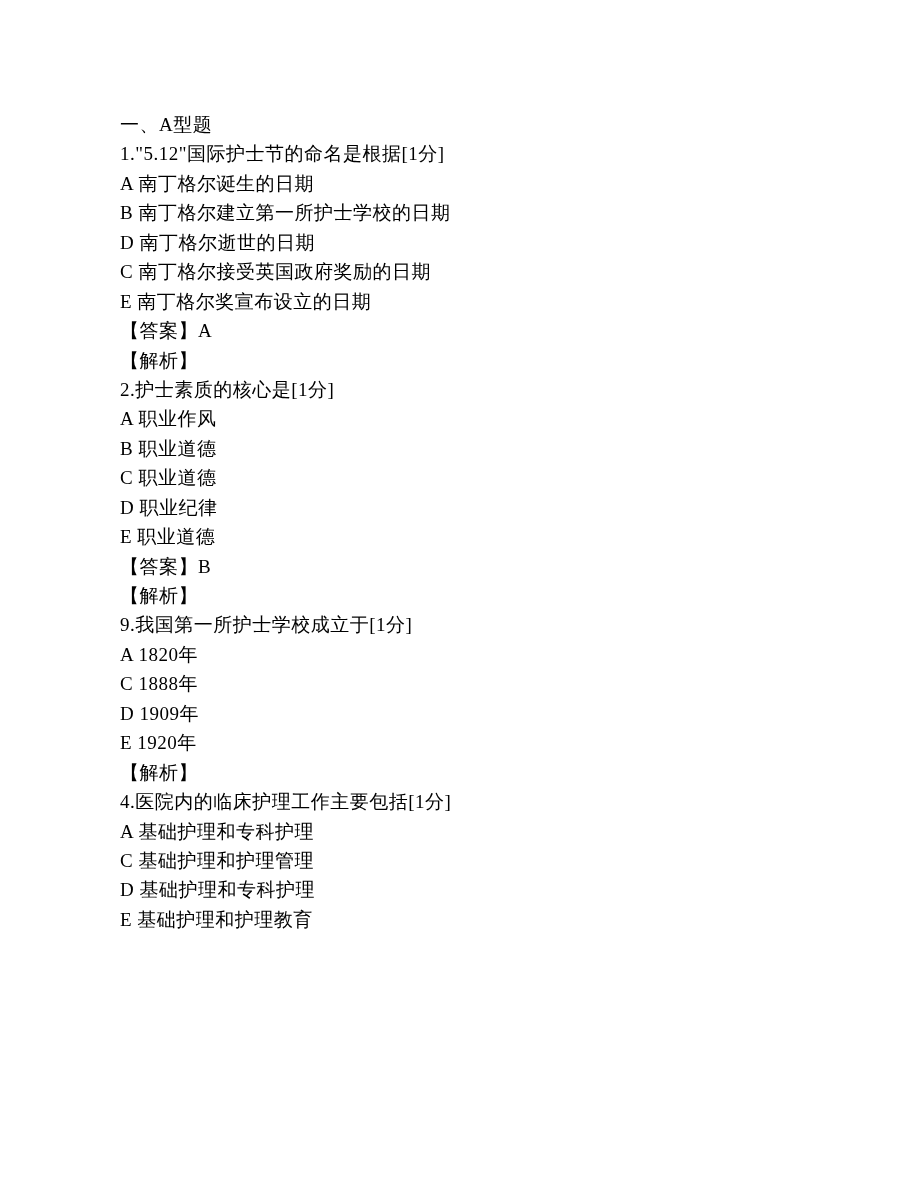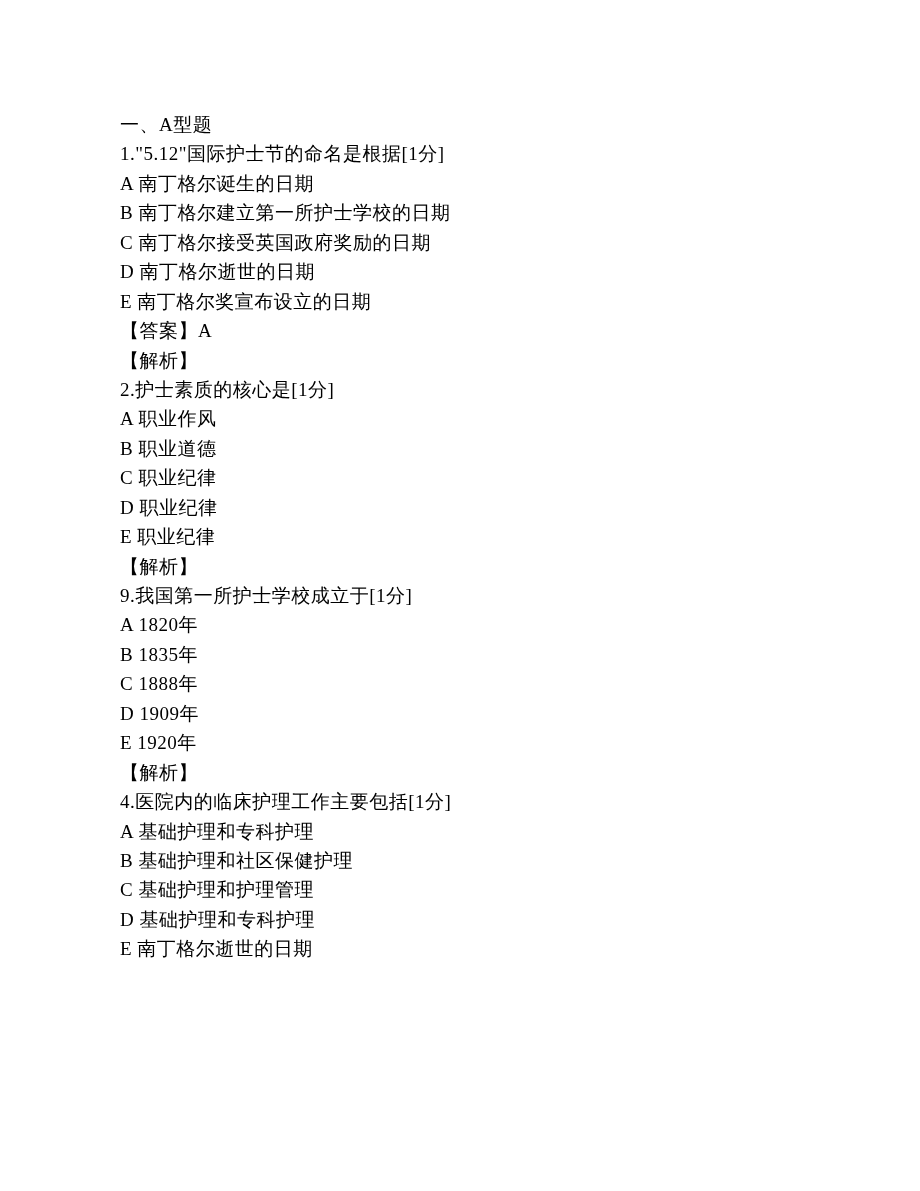--- a/index.html
+++ b/index.html
@@ -25,41 +25,40 @@
 </style>
 </head>
 <body>
 
 <div class="page">
   <p class="line">一、A型题</p>
 
   <p class="line">1."5.12"国际护士节的命名是根据[1分]</p>
   <p class="line">A 南丁格尔诞生的日期</p>
   <p class="line">B 南丁格尔建立第一所护士学校的日期</p>
+  <p class="line">D 南丁格尔逝世的日期</p>
   <p class="line">C 南丁格尔接受英国政府奖励的日期</p>
-  <p class="line">D 南丁格尔逝世的日期</p>
   <p class="line">E 南丁格尔奖宣布设立的日期</p>
   <p class="line">【答案】A</p>
   <p class="line">【解析】</p>
 
   <p class="line">2.护士素质的核心是[1分]</p>
   <p class="line">A 职业作风</p>
   <p class="line">B 职业道德</p>
-  <p class="line">C 职业纪律</p>
+  <p class="line">C 职业道德</p>
   <p class="line">D 职业纪律</p>
-  <p class="line">E 职业纪律</p>
+  <p class="line">E 职业道德</p>
+  <p class="line">【答案】B</p>
   <p class="line">【解析】</p>
 
   <p class="line">9.我国第一所护士学校成立于[1分]</p>
   <p class="line">A 1820年</p>
-  <p class="line">B 1835年</p>
   <p class="line">C 1888年</p>
   <p class="line">D 1909年</p>
   <p class="line">E 1920年</p>
   <p class="line">【解析】</p>
 
   <p class="line">4.医院内的临床护理工作主要包括[1分]</p>
   <p class="line">A 基础护理和专科护理</p>
-  <p class="line">B 基础护理和社区保健护理</p>
   <p class="line">C 基础护理和护理管理</p>
   <p class="line">D 基础护理和专科护理</p>
-  <p class="line">E 南丁格尔逝世的日期</p>
+  <p class="line">E 基础护理和护理教育</p>
 </div>
 
 </body></html>

